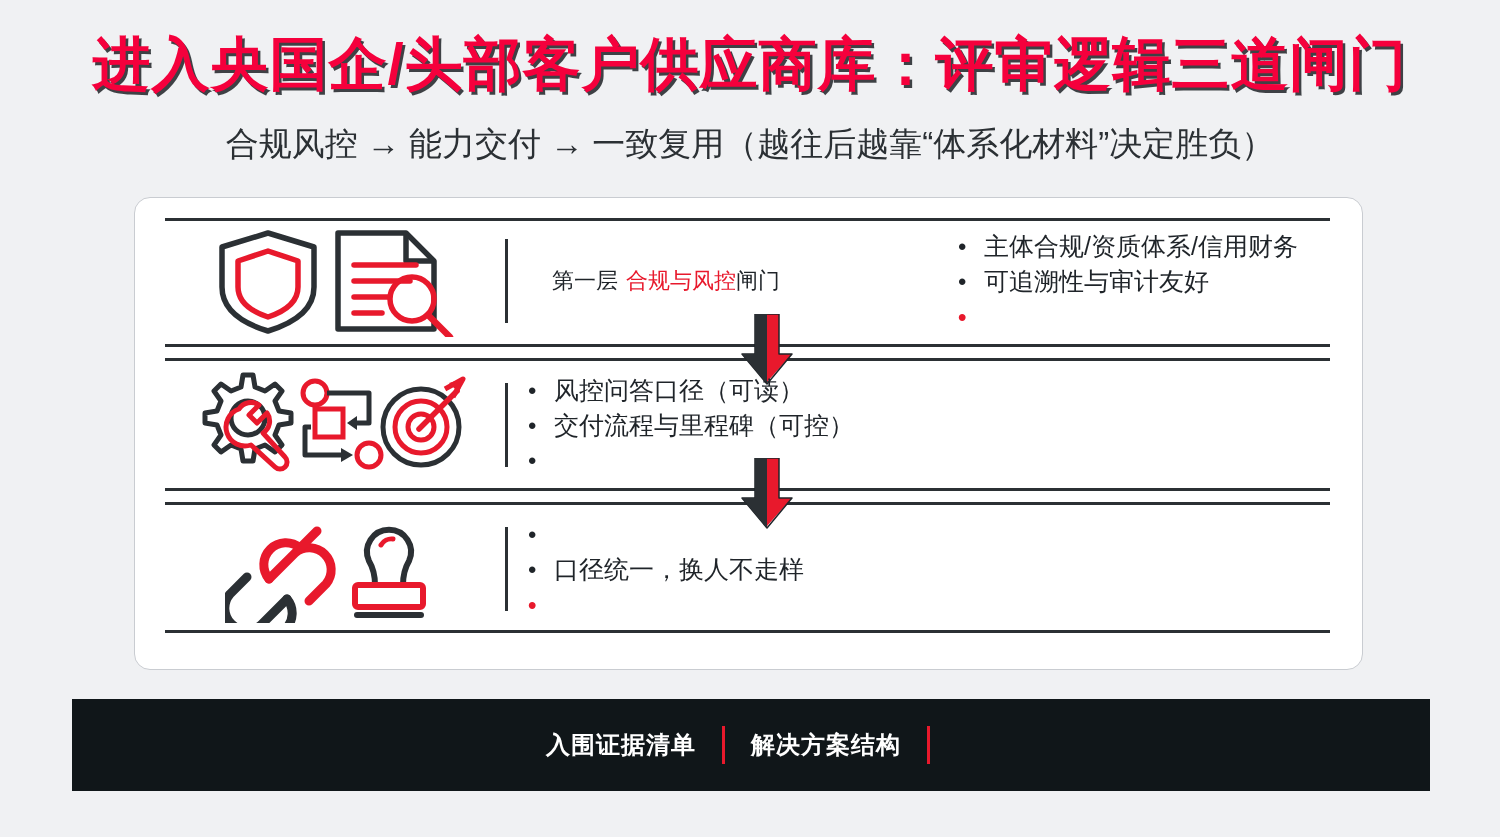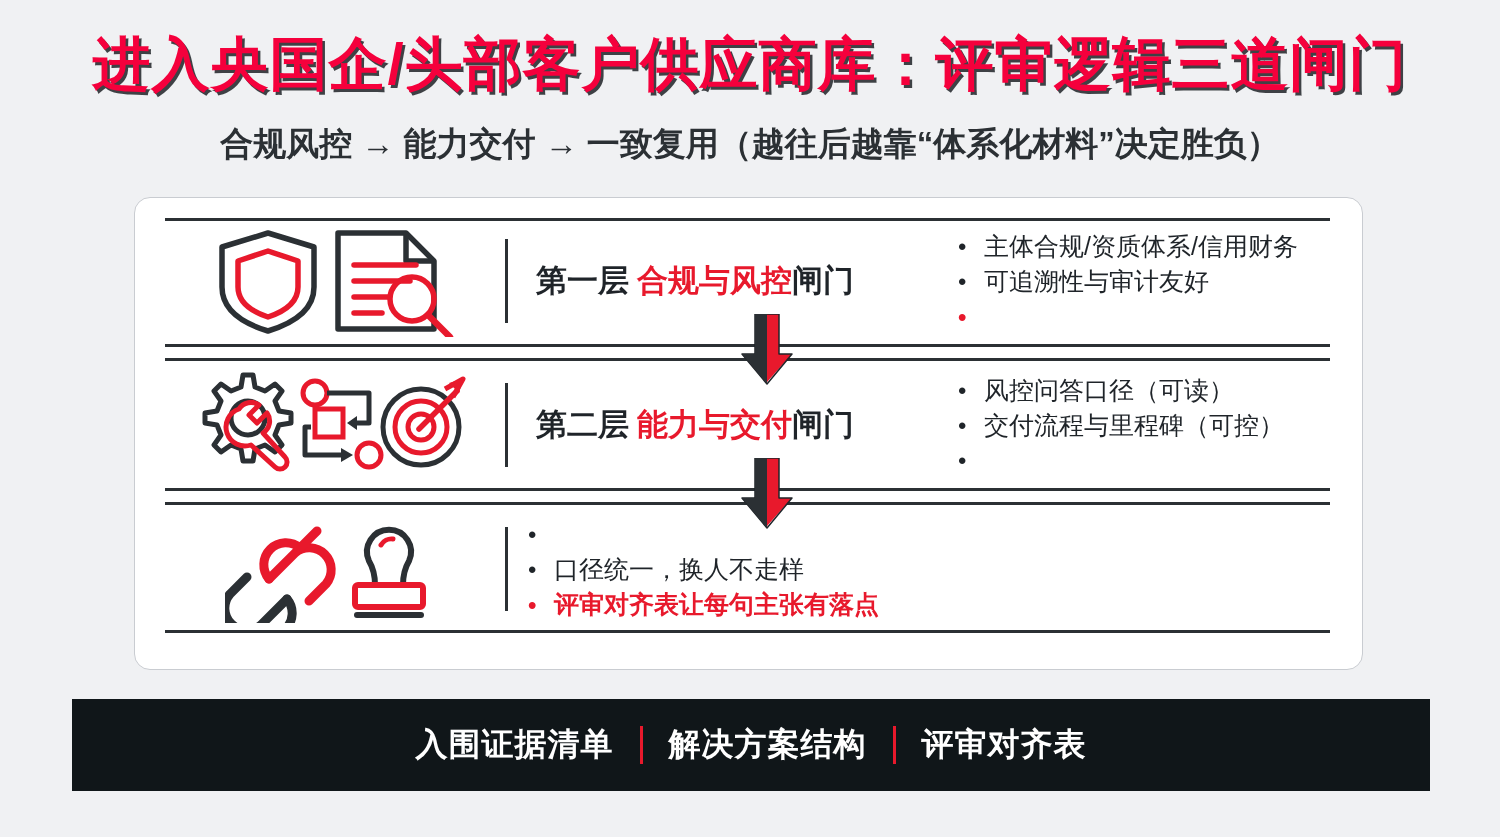--- a/index.html
+++ b/index.html
@@ -36,21 +36,21 @@
     text-shadow: 2.5px 2.5px 0 rgba(30,34,38,0.85);
     white-space: nowrap;
   }
   #subtitle {
     position: absolute;
     left: 0;
     top: 122px;
     width: 1500px;
     text-align: center;
     font-size: 33px;
-    font-weight: 700;
+    font-weight: 400;
     color: #2b3034;
     white-space: nowrap;
   }
 
   
   #card {
     position: absolute;
     left: 134px;
     top: 197px;
     width: 1229px;
@@ -97,24 +97,24 @@
     flex: 0 0 340px;
   }
   .vdivider {
     width: 3px;
     height: 84px;
     background: #2b3034;
     flex: 0 0 3px;
   }
   .label-cell {
     flex: 0 0 430px;
-    padding-left: 28px;
+    padding-left: 44px;
     box-sizing: border-box;
-    font-size: 31px;
-    font-weight: 700;
+    font-size: 22px;
+    font-weight: 400;
     color: #1f2429;
     white-space: nowrap;
   }
   .label-cell .accent { color: #e8192c; }
   .label-cell .sp { display: inline-block; width: 8px; }
 
   .bullets-cell {
     flex: 1 1 auto;
     padding-left: 20px;
     box-sizing: border-box;
@@ -154,21 +154,21 @@
     top: 699px;
     width: 1358px;
     height: 92px;
     background: #101619;
     display: flex;
     align-items: center;
     justify-content: center;
   }
   #footer .f-item {
     color: #ffffff;
-    font-size: 32px;
+    font-size: 24px;
     font-weight: 700;
     letter-spacing: 1px;
     white-space: nowrap;
   }
   #footer .f-sep {
     width: 3px;
     height: 38px;
     background: #e8192c;
     margin: 0 26px;
   }
@@ -257,23 +257,20 @@
 
         <circle cx="220" cy="56" r="38" fill="none" stroke="#2b3034" stroke-width="5"></circle>
         <circle cx="220" cy="56" r="26" fill="none" stroke="#e8192c" stroke-width="5"></circle>
         <circle cx="220" cy="56" r="13" fill="none" stroke="#e8192c" stroke-width="5"></circle>
         <line x1="218" y1="58" x2="256" y2="20" stroke="#e8192c" stroke-width="5.5" stroke-linecap="round"></line>
         <path d="M248 12 L262 8 L258 22 Z" fill="#e8192c"></path>
         <path d="M252 26 L262 8 L244 18" fill="none" stroke="#e8192c" stroke-width="5" stroke-linejoin="round"></path>
       </svg>
     </div>
     <div class="vdivider"></div>
-    <div class="label-cell">
-      <span>第二层</span><span class="sp"></span><span class="accent">能力与交付</span><span>闸门</span>
-    </div>
     <div class="bullets-cell">
       <div class="bullet">
         <span class="dot">•</span>
         <span>风控问答口径（可读）</span>
       </div>
       <div class="bullet">
         <span class="dot">•</span>
         <span>交付流程与里程碑（可控）</span>
       </div>
       <div class="bullet">
@@ -312,26 +309,24 @@
     <div class="bullets-cell">
       <div class="bullet">
         <span class="dot">•</span>
       </div>
       <div class="bullet">
         <span class="dot">•</span>
         <span>口径统一，换人不走样</span>
       </div>
       <div class="bullet highlight">
         <span class="dot">•</span>
-        <span>评审对齐表让每句主张有落点</span>
       </div>
     </div>
   </div>
 
 </div>
 
 <div id="footer">
   <span class="f-item">入围证据清单</span>
   <span class="f-sep"></span>
   <span class="f-item">解决方案结构</span>
   <span class="f-sep"></span>
-  <span class="f-item">评审对齐表</span>
 </div>
 
 </body></html>

